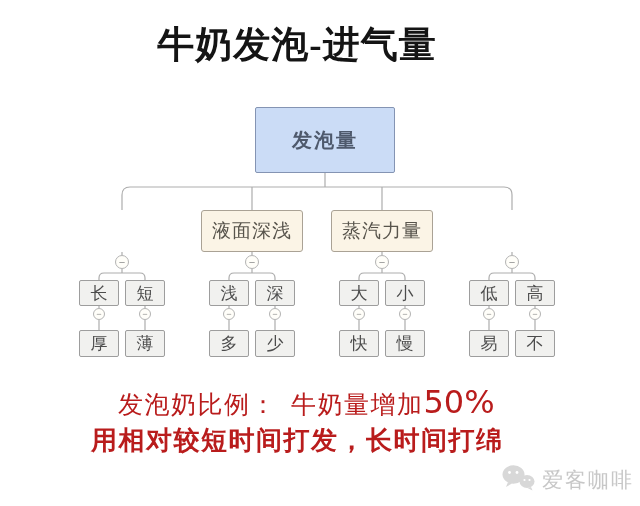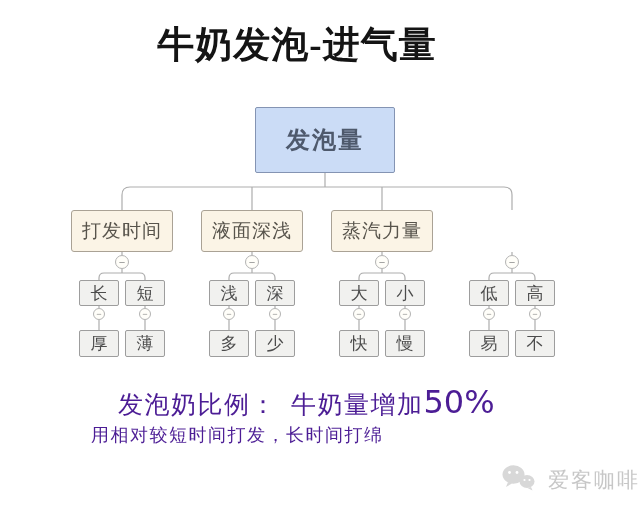--- a/index.html
+++ b/index.html
@@ -5,40 +5,40 @@
   html,body{margin:0;padding:0;background:#fff;}
   .stage{position:relative;width:640px;height:506px;background:#ffffff;
          font-family:"Liberation Sans",sans-serif;overflow:hidden;}
   .title{position:absolute;top:20px;left:0;width:594px;text-align:center;
          font-family:"Liberation Serif",serif;font-weight:700;font-size:37px;
          color:#141414;letter-spacing:1px;}
   .connectors{position:absolute;left:0;top:0;}
   .node{position:absolute;box-sizing:border-box;display:flex;align-items:center;
         justify-content:center;text-align:center;}
   .root{left:255px;top:107px;width:140px;height:66px;background:#cbdcf6;
-        border:1.5px solid #8494b3;border-radius:2px;font-size:24px;
+        border:1.5px solid #8494b3;border-radius:2px;font-size:20px;
         color:#4e596c;font-weight:600;letter-spacing:2px;}
   .b2{top:210px;width:102px;height:42px;background:#fbf4e6;border:1px solid #aaa295;
       border-radius:3px;font-size:19px;color:#58544c;letter-spacing:1px;}
   .b3,.b4{width:40px;background:#f1f1ef;border:1px solid #9d9d9d;border-radius:2px;
       font-size:17px;color:#4c4c4c;}
   .b3{top:280px;height:26px;}
   .b4{top:330px;height:27px;}
   .collapse{position:absolute;box-sizing:border-box;background:#fffef9;
       border:1px solid #b3b3b3;border-radius:50%;color:#8f8f8f;
       display:flex;align-items:center;justify-content:center;line-height:1;}
   .cp{width:14px;height:14px;top:255px;font-size:11px;}
   .cc{width:12px;height:12px;top:308px;font-size:9px;}
-  .note{position:absolute;font-family:"Liberation Serif",serif;color:#4c1d95;white-space:nowrap;}
+  .note{position:absolute;font-family:"Liberation Serif",serif;color:#b91c1c;white-space:nowrap;}
   .note1{top:383px;left:118px;font-size:25px;letter-spacing:1.5px;}
   .gap{display:inline-block;width:14px;}
   .pct{font-family:"DejaVu Sans",sans-serif;font-size:32px;letter-spacing:0;font-weight:500;}
-  .note2{top:423px;left:91px;font-size:18px;letter-spacing:1.5px;}
+  .note2{top:423px;left:91px;font-size:26px;letter-spacing:1.5px;font-weight:bold;}
   .watermark{position:absolute;top:464px;left:501px;display:flex;align-items:center;
-      gap:13px;color:#c7c7c7;}
+      gap:7px;color:#c7c7c7;}
   .wm-text{font-size:21px;letter-spacing:2px;}
 </style>
 </head>
 <body>
 
 <div class="stage">
 
   <div class="title">牛奶发泡-进气量</div>
 
   <svg class="connectors" width="640" height="506" viewBox="0 0 640 506">
@@ -46,21 +46,20 @@
          M122 210 V195 Q122 187 130 187 H504 Q512 187 512 195 V210
          M252 187 V210 M382 187 V210
          M122 252 V255 M122 269 V273 M99 280 V278 Q99 273 104 273 H140 Q145 273 145 278 V280 M99 306 V308 M99 320 V330 M145 306 V308 M145 320 V330
          M252 252 V255 M252 269 V273 M229 280 V278 Q229 273 234 273 H270 Q275 273 275 278 V280 M229 306 V308 M229 320 V330 M275 306 V308 M275 320 V330
          M382 252 V255 M382 269 V273 M359 280 V278 Q359 273 364 273 H400 Q405 273 405 278 V280 M359 306 V308 M359 320 V330 M405 306 V308 M405 320 V330
          M512 252 V255 M512 269 V273 M489 280 V278 Q489 273 494 273 H530 Q535 273 535 278 V280 M489 306 V308 M489 320 V330 M535 306 V308 M535 320 V330"></path>
   </svg>
 
   <div class="node root">发泡量</div>
 
-  <div class="node b2" style="left:71px">打发时间</div>
   <div class="node b2" style="left:331px">蒸汽力量</div>
   <div class="node b2" style="left:201px">液面深浅</div>
 
   <div class="collapse cp" style="left:115px">−</div>
   <div class="collapse cp" style="left:245px">−</div>
   <div class="collapse cp" style="left:375px">−</div>
   <div class="collapse cp" style="left:505px">−</div>
 
   <div class="node b3" style="left:79px">长</div>
   <div class="node b3" style="left:125px">短</div>

